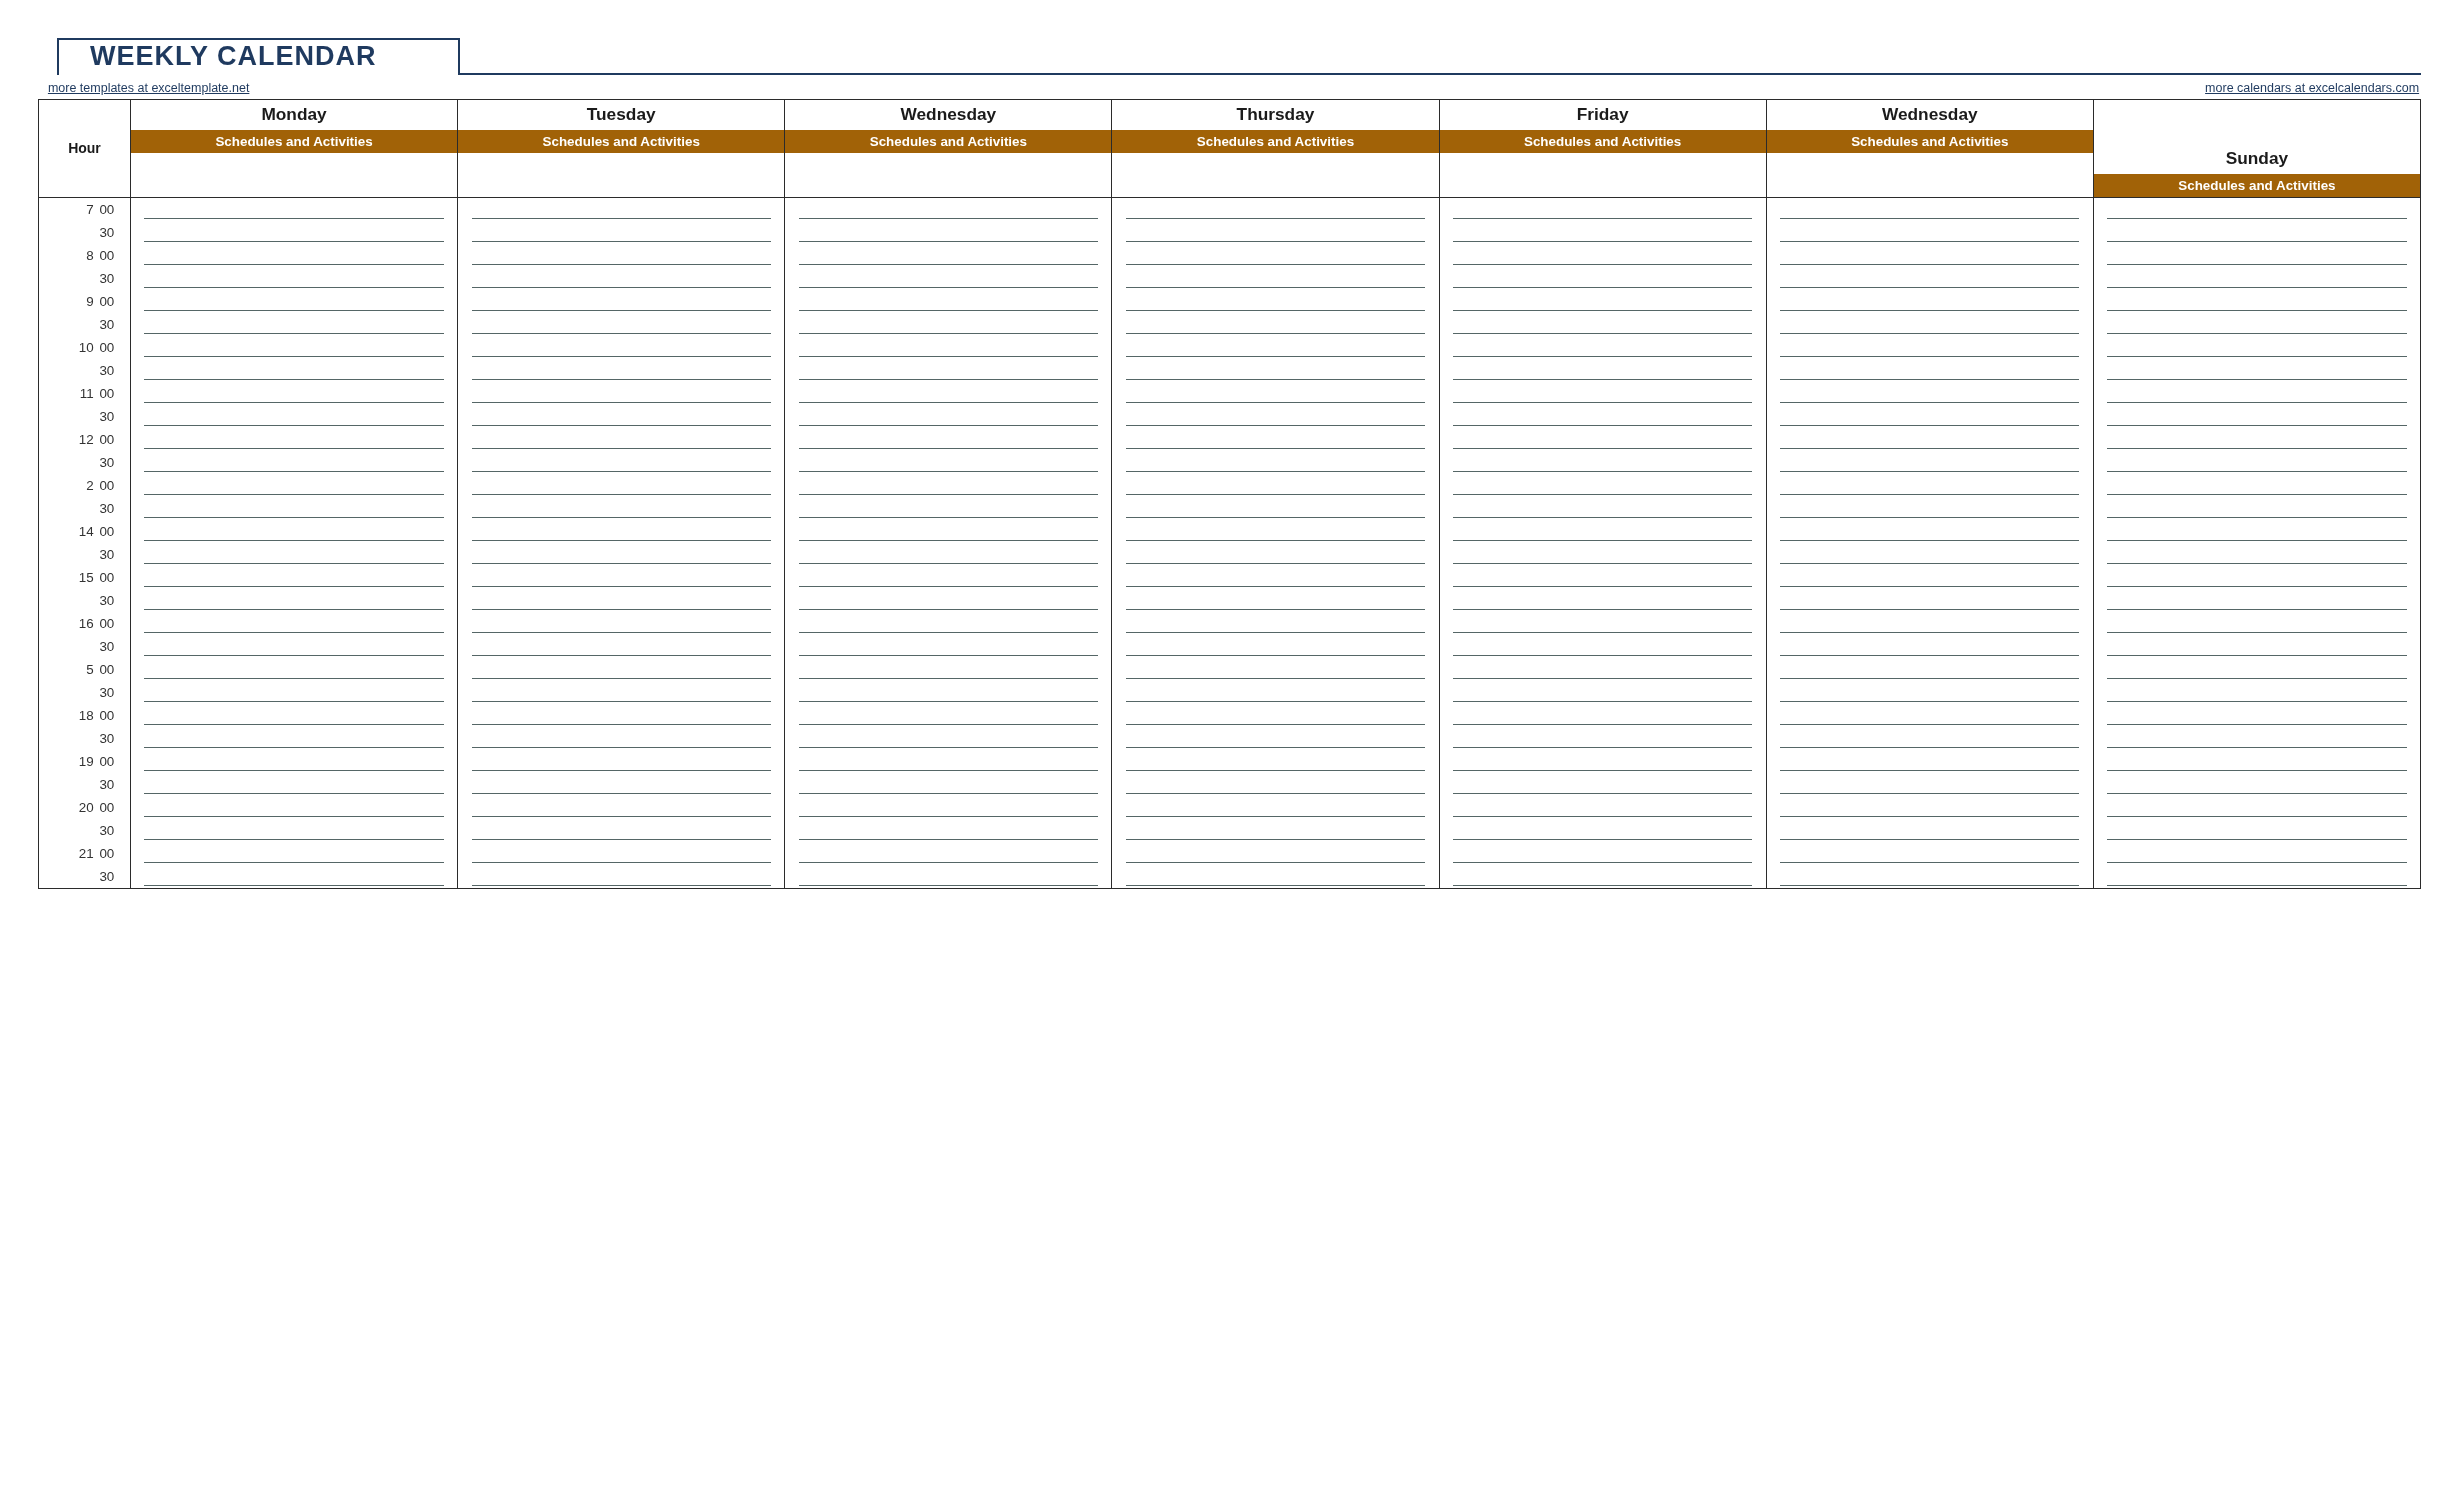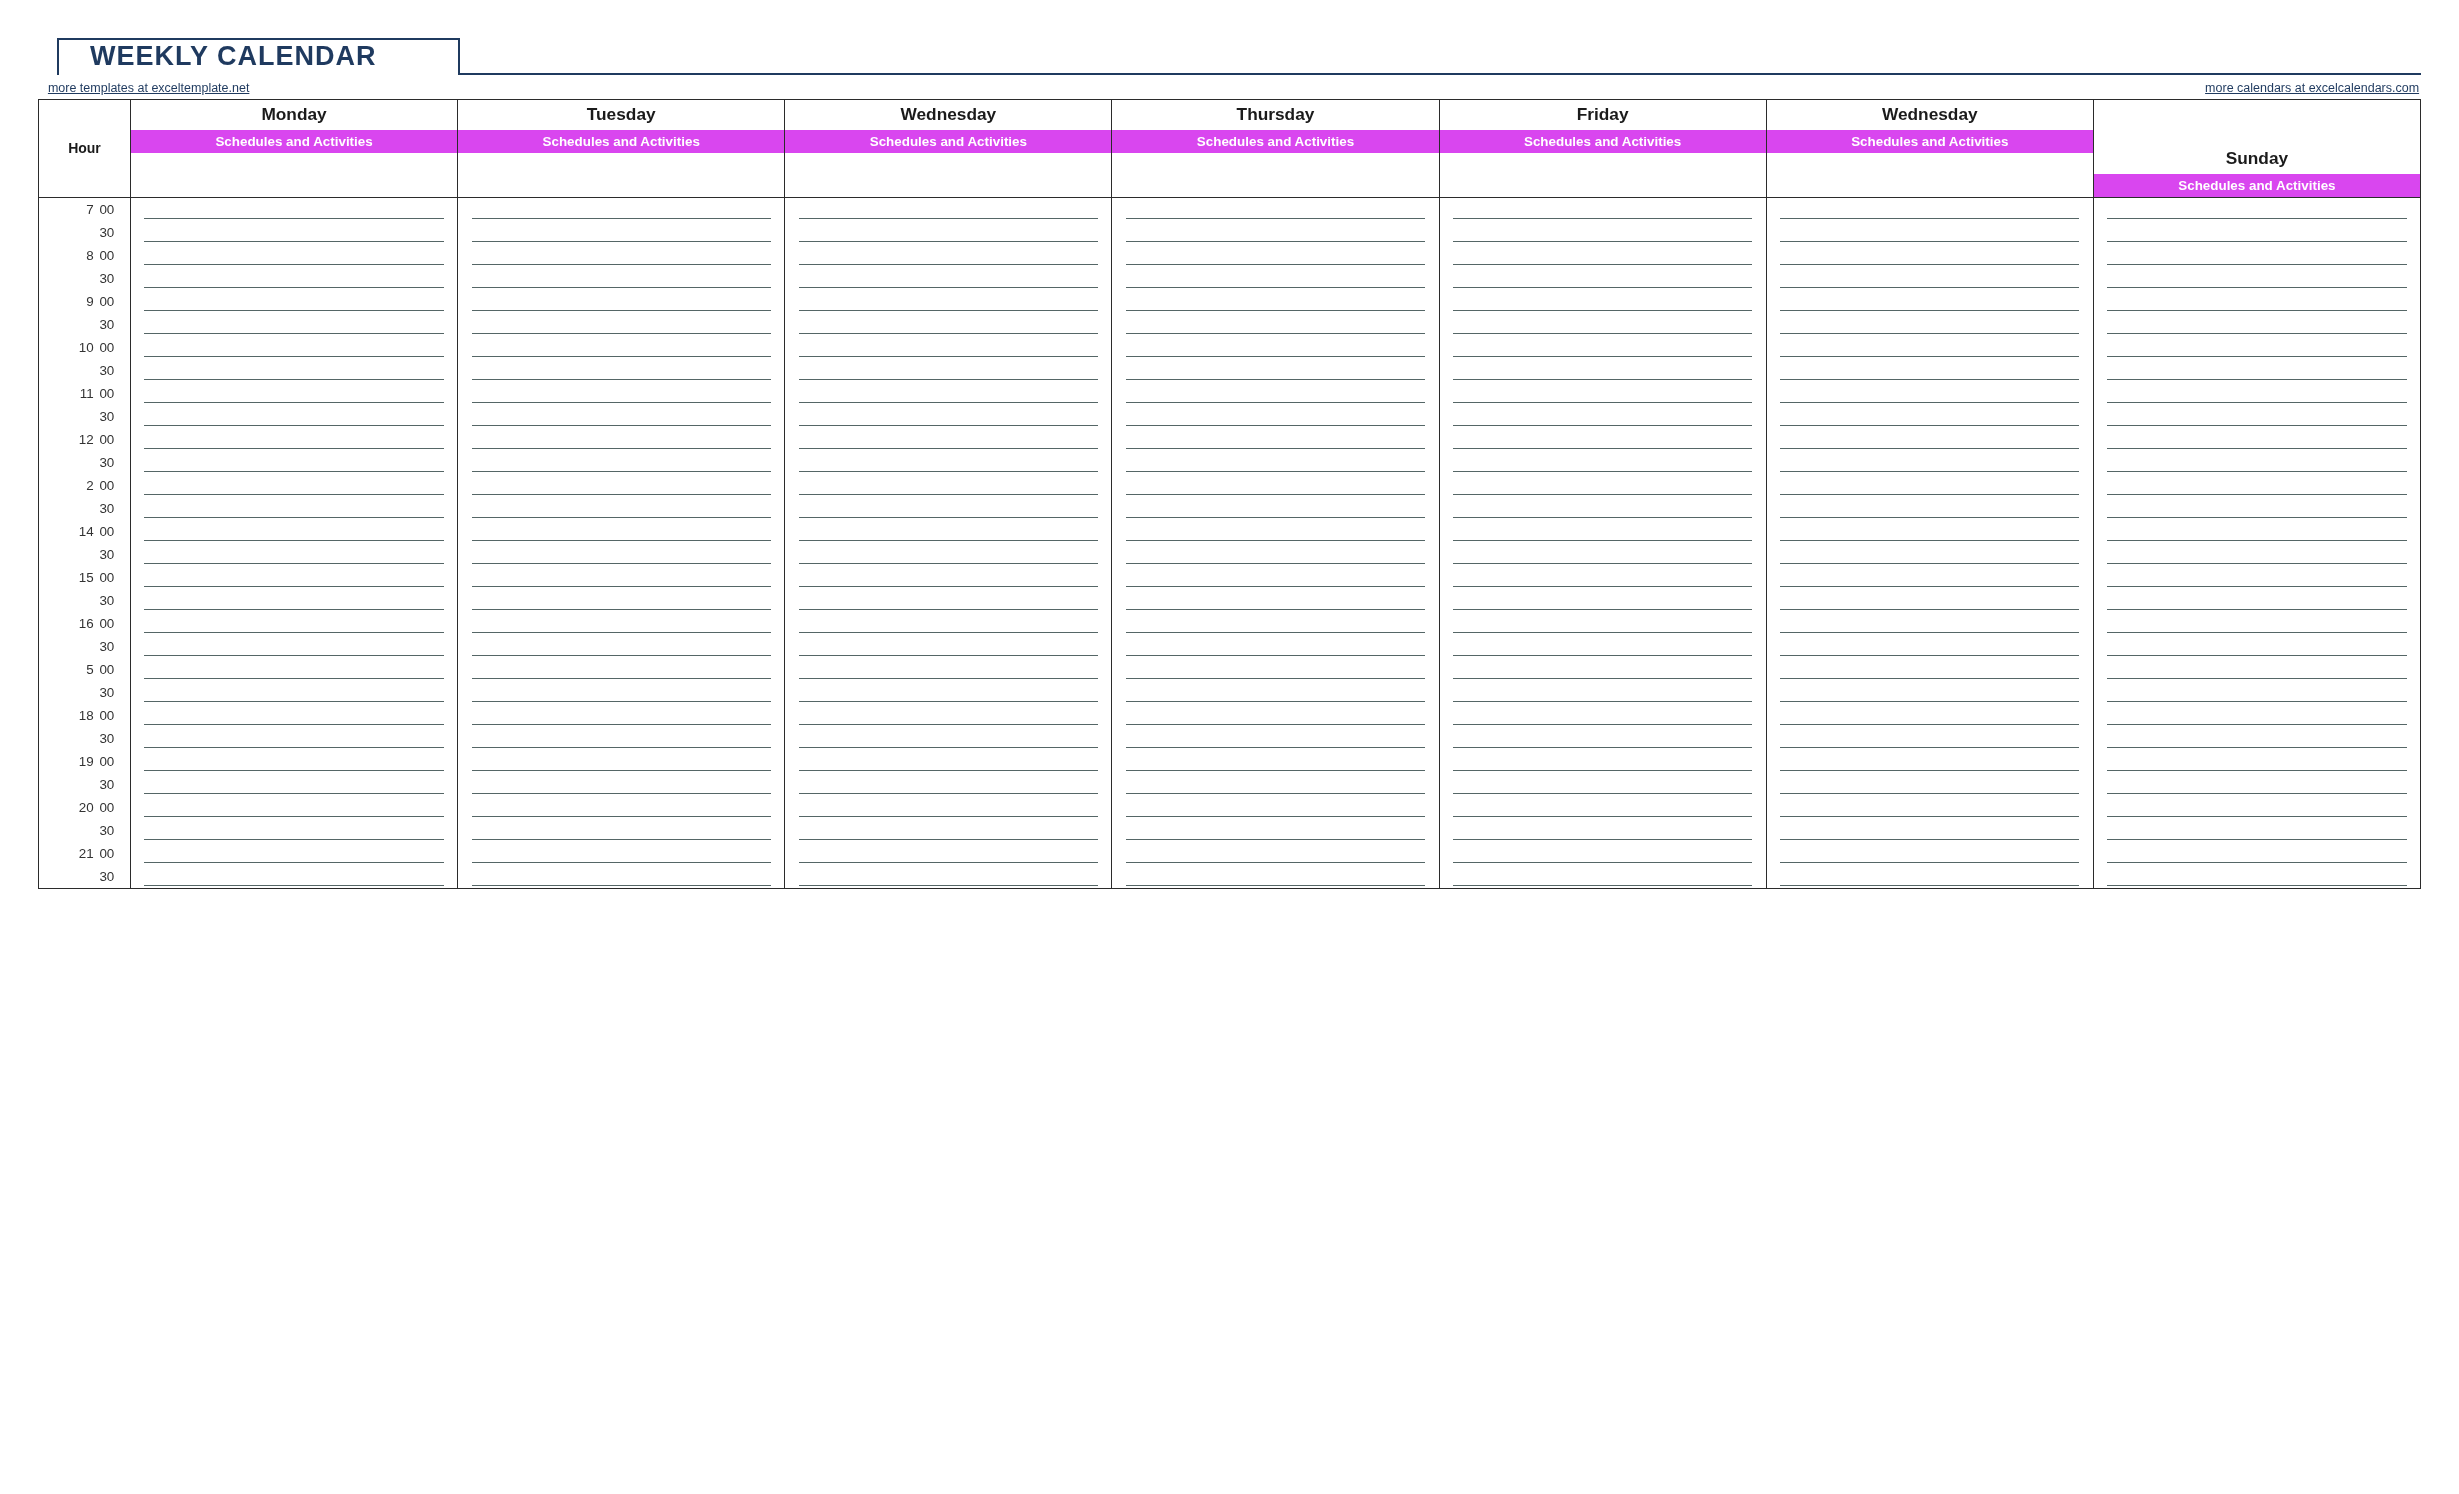--- a/index.html
+++ b/index.html
@@ -92,21 +92,21 @@
     box-sizing: border-box;
   }
   .hdr .day-col:last-child { border-right: none; margin-top: 44px; }
   .day-name {
     text-align: center;
     font-weight: 700;
     font-size: 17.3px;
     padding: 4.8px 0;
   }
   .day-sub {
-    background: #d946ef;
+    background: #a16207;
     color: #ffffff;
     text-align: center;
     font-weight: 700;
     font-size: 13.4px;
     padding: 3.8px 0;
   }
 
   
   .body {
     display: flex;

